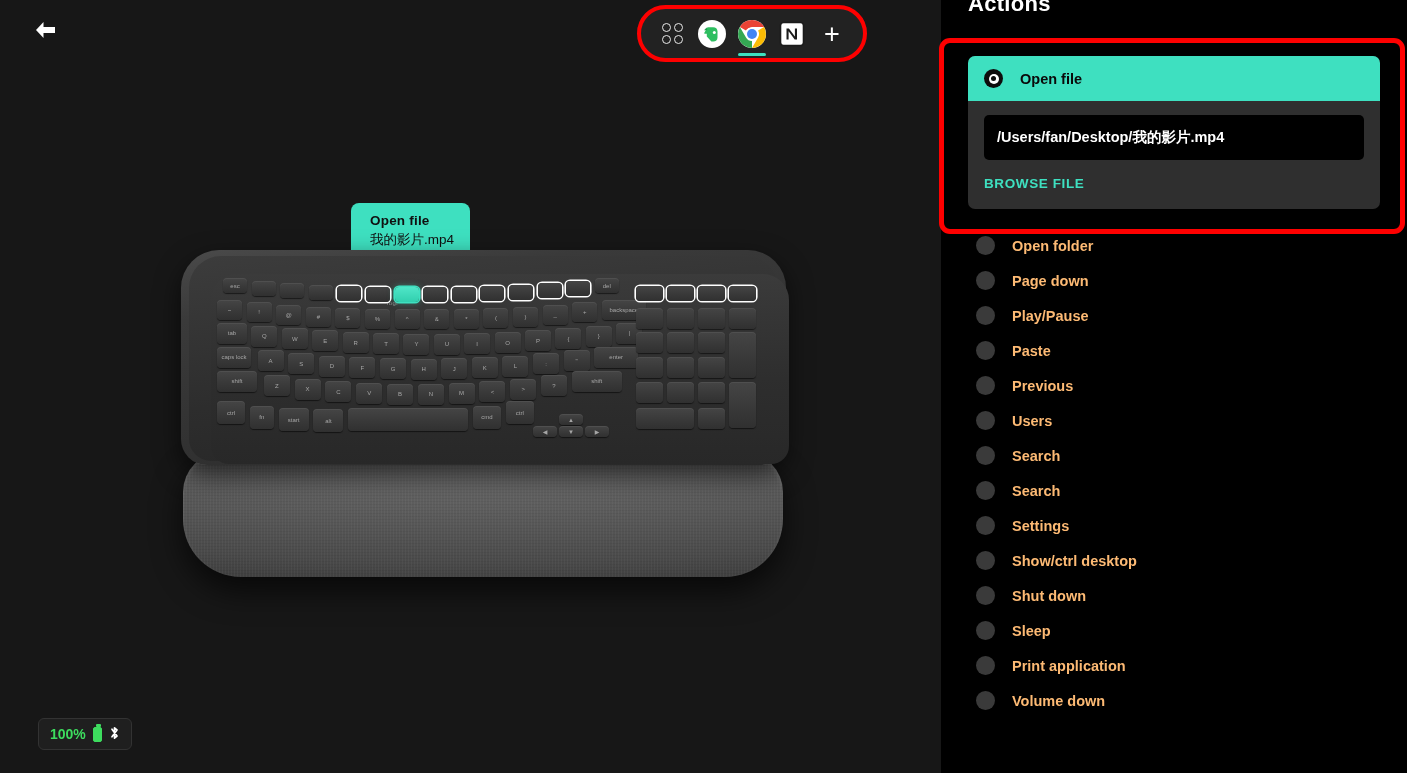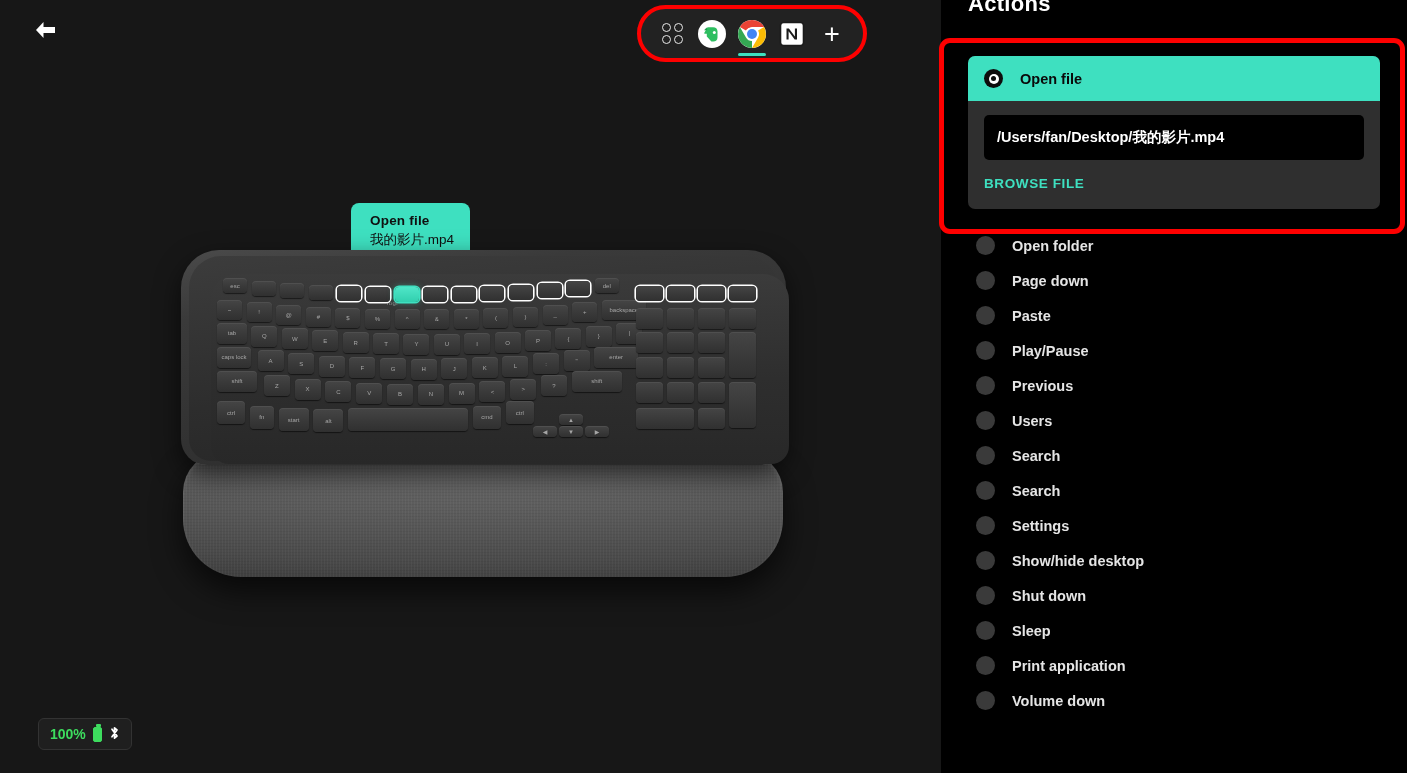--- a/index.html
+++ b/index.html
@@ -188,21 +188,21 @@
   }
   .option-list { position: absolute; left: 0; top: 228px; width: 466px; }
   .option-row {
     height: 35px; display: flex; align-items: center; gap: 17px;
     padding-left: 35px; cursor: pointer;
   }
   .radio-off {
     width: 19px; height: 19px; border-radius: 50%;
     background: #3a3a3a; flex: 0 0 19px;
   }
-  .option-label { color: #e5e5e5; font-size: 14.5px; font-weight: 600; }
+  .option-label { color: #fdba74; font-size: 14.5px; font-weight: 600; }
 </style>
 </head>
 <body>
 
 <div id="app">
 
   <div class="left-panel">
 
     <div class="back-btn">
       <svg width="22" height="18" viewBox="0 0 22 18">
@@ -407,49 +407,49 @@
         <div class="option-row">
           <span class="radio-off"></span>
           <span class="option-label">Open folder</span>
         </div>
         <div class="option-row">
           <span class="radio-off"></span>
           <span class="option-label">Page down</span>
         </div>
         <div class="option-row">
           <span class="radio-off"></span>
+          <span class="option-label">Play/Pause</span>
+        </div>
+        <div class="option-row">
+          <span class="radio-off"></span>
           <span class="option-label">Paste</span>
         </div>
         <div class="option-row">
           <span class="radio-off"></span>
-          <span class="option-label">Play/Pause</span>
-        </div>
-        <div class="option-row">
-          <span class="radio-off"></span>
           <span class="option-label">Previous</span>
         </div>
         <div class="option-row">
           <span class="radio-off"></span>
           <span class="option-label">Users</span>
         </div>
         <div class="option-row">
           <span class="radio-off"></span>
           <span class="option-label">Search</span>
         </div>
         <div class="option-row">
           <span class="radio-off"></span>
           <span class="option-label">Search</span>
         </div>
         <div class="option-row">
           <span class="radio-off"></span>
           <span class="option-label">Settings</span>
         </div>
         <div class="option-row">
           <span class="radio-off"></span>
-          <span class="option-label">Show/hide desktop</span>
+          <span class="option-label">Show/ctrl desktop</span>
         </div>
         <div class="option-row">
           <span class="radio-off"></span>
           <span class="option-label">Shut down</span>
         </div>
         <div class="option-row">
           <span class="radio-off"></span>
           <span class="option-label">Sleep</span>
         </div>
         <div class="option-row">

